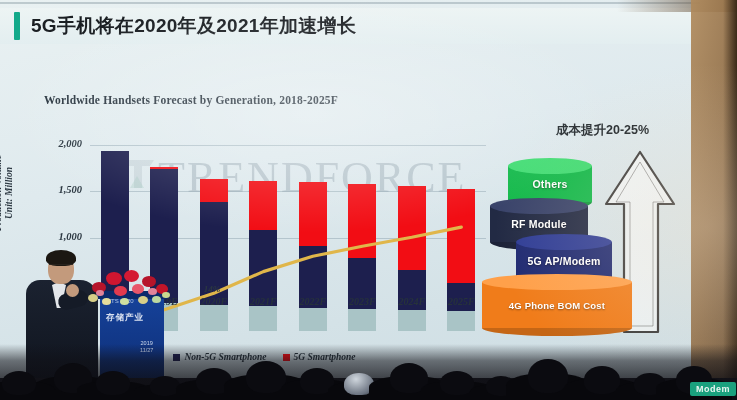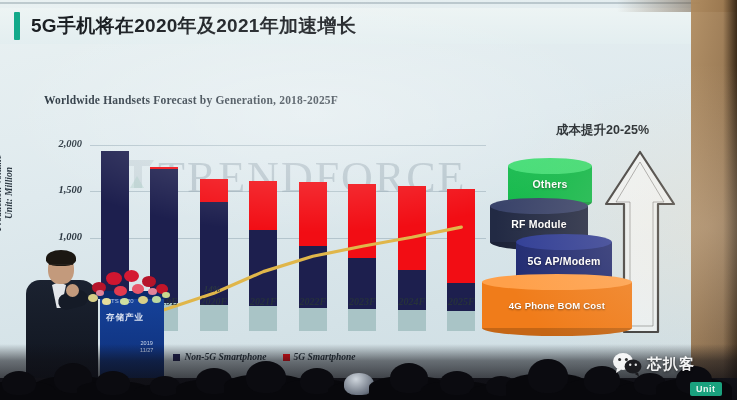--- a/index.html
+++ b/index.html
@@ -433,28 +433,15 @@
       <div class="shoulder" style="left: 564.2px; width: 75.6px; height: 22.4px;"></div>
       <div class="head" style="left: 584px; width: 36px; height: 28px; bottom: 6.16px;"></div>
       <div class="shoulder" style="left: 616.4px; width: 67.2px; height: 17.6px;"></div>
       <div class="head" style="left: 634px; width: 32px; height: 22px; bottom: 4.84px;"></div>
       <div class="shoulder" style="left: 656.2px; width: 75.6px; height: 22.4px;"></div>
       <div class="head" style="left: 676px; width: 36px; height: 28px; bottom: 6.16px;"></div>
       <div class="shoulder" style="left: -16.7px; width: 71.4px; height: 19.2px;"></div>
       <div class="head" style="left: 2px; width: 34px; height: 24px; bottom: 5.28px;"></div>
     </div>
 
-  <div class="badge">
-    <svg width="30" height="24" viewBox="0 0 30 24">
-      <ellipse cx="11" cy="9.5" rx="10" ry="8.4" fill="#ffffff"></ellipse>
-      <path d="M5 16 L4 21 L9.5 17.6 Z" fill="#ffffff"></path>
-      <circle cx="7.6" cy="7.4" r="1.5" fill="#2b2b2b"></circle>
-      <circle cx="14.4" cy="7.4" r="1.5" fill="#2b2b2b"></circle>
-      <ellipse cx="21" cy="14.5" rx="8.4" ry="7" fill="#17171b"></ellipse>
-      <path d="M26 20.5 L27 24.5 L22.4 21.8 Z" fill="#17171b"></path>
-      <circle cx="18.2" cy="12.8" r="1.2" fill="#f2f2f2"></circle>
-      <circle cx="23.8" cy="12.8" r="1.2" fill="#f2f2f2"></circle>
-    </svg>
-    <span class="badge-text">芯扒客</span>
-  </div>
-
-  <div class="page-tag">Unit</div>
+
+  <div class="page-tag">Modem</div>
 </div>
 
 </body></html>

